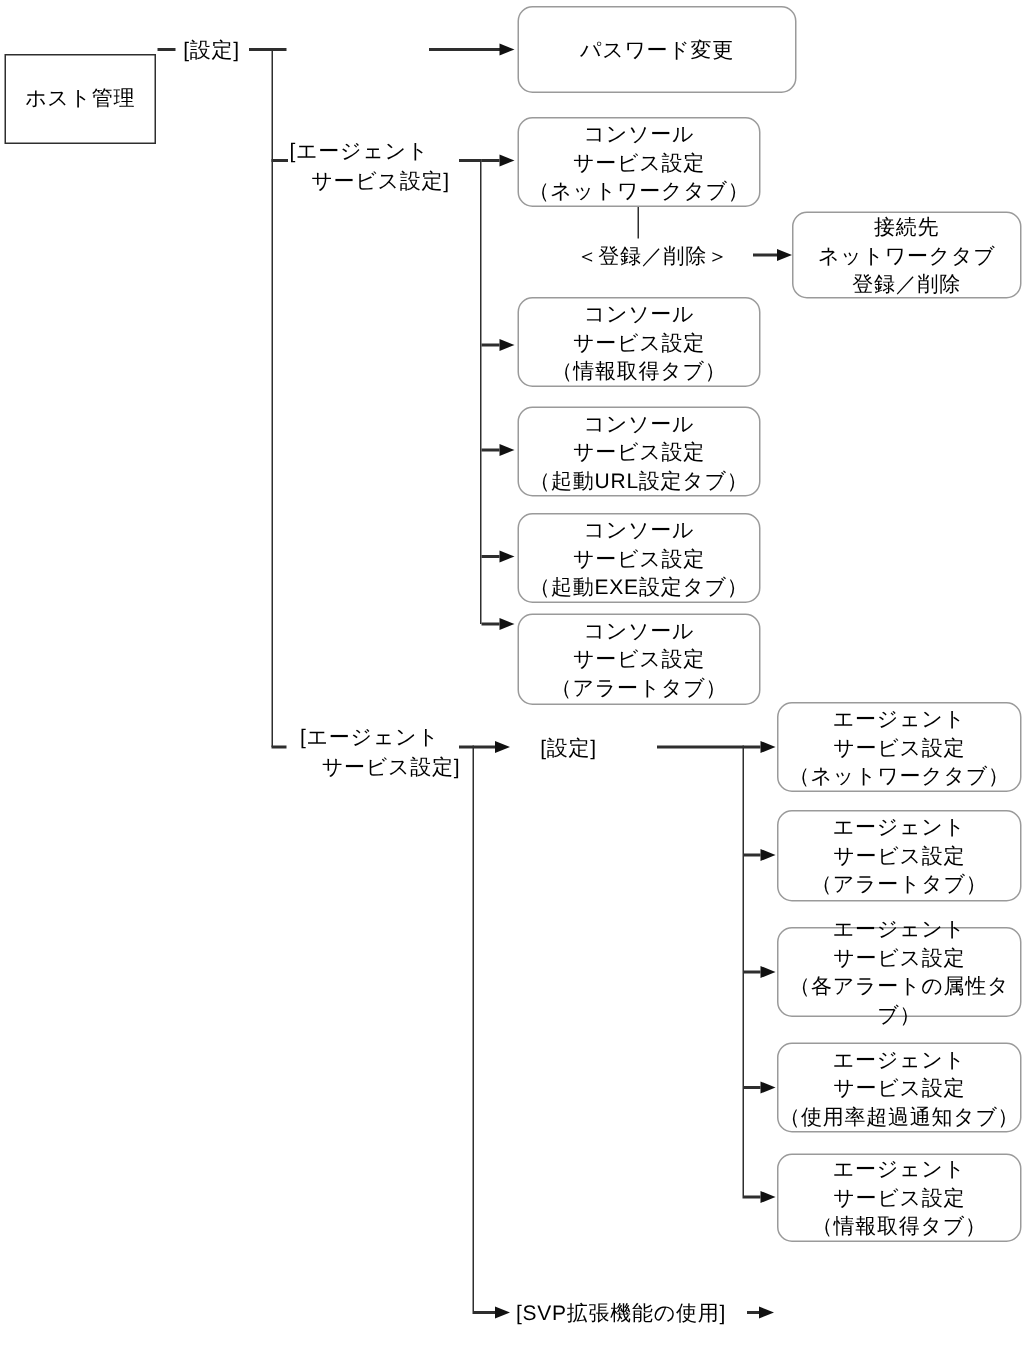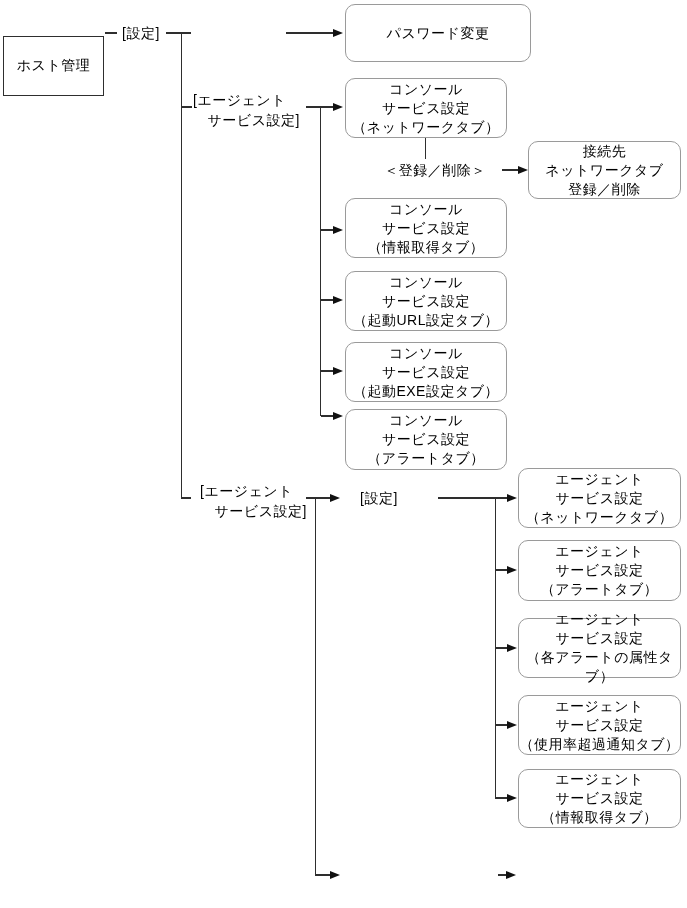--- a/index.html
+++ b/index.html
@@ -155,16 +155,17 @@
 （使用率超過通知タブ）</div>
 
   <div class="hl" style="left:496px;top:797.3px;width:11px"></div>
   <div class="tri" style="left:507px;top:793.5px"></div>
   <div class="box" style="left:518px;top:769px;width:163px;height:59px">エージェント
 サービス設定
 （情報取得タブ）</div>
 
   <div class="hl" style="left:316px;top:874.3px;width:14px"></div>
   <div class="tri" style="left:330px;top:870.5px"></div>
+  <div class="lbl" style="left:344px;top:866px;line-height:18px">[SVP拡張機能の使用]</div>
   <div class="hl" style="left:498px;top:874.3px;width:8px"></div>
   <div class="tri" style="left:506px;top:870.5px"></div>
 
 </div>
 
 </body></html>

